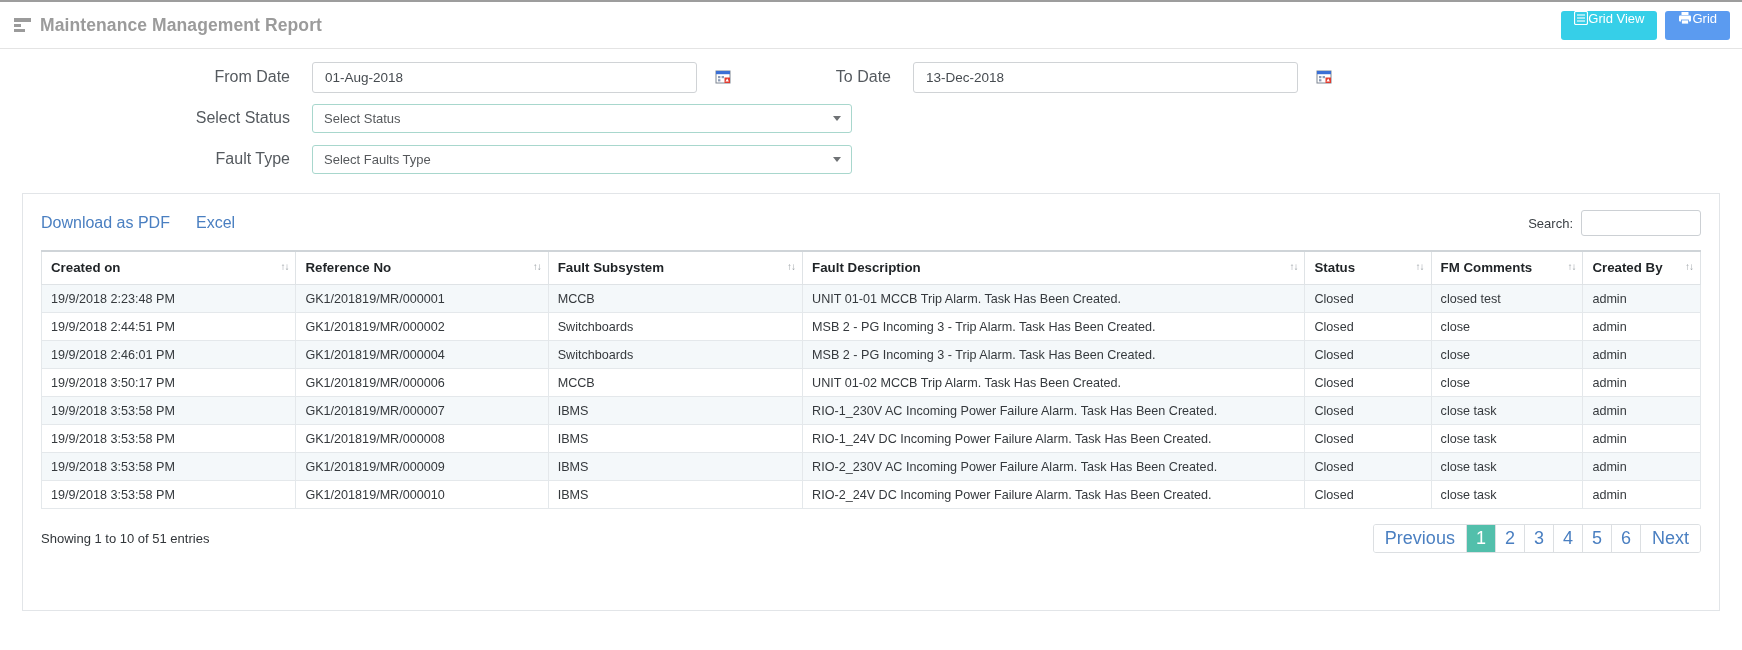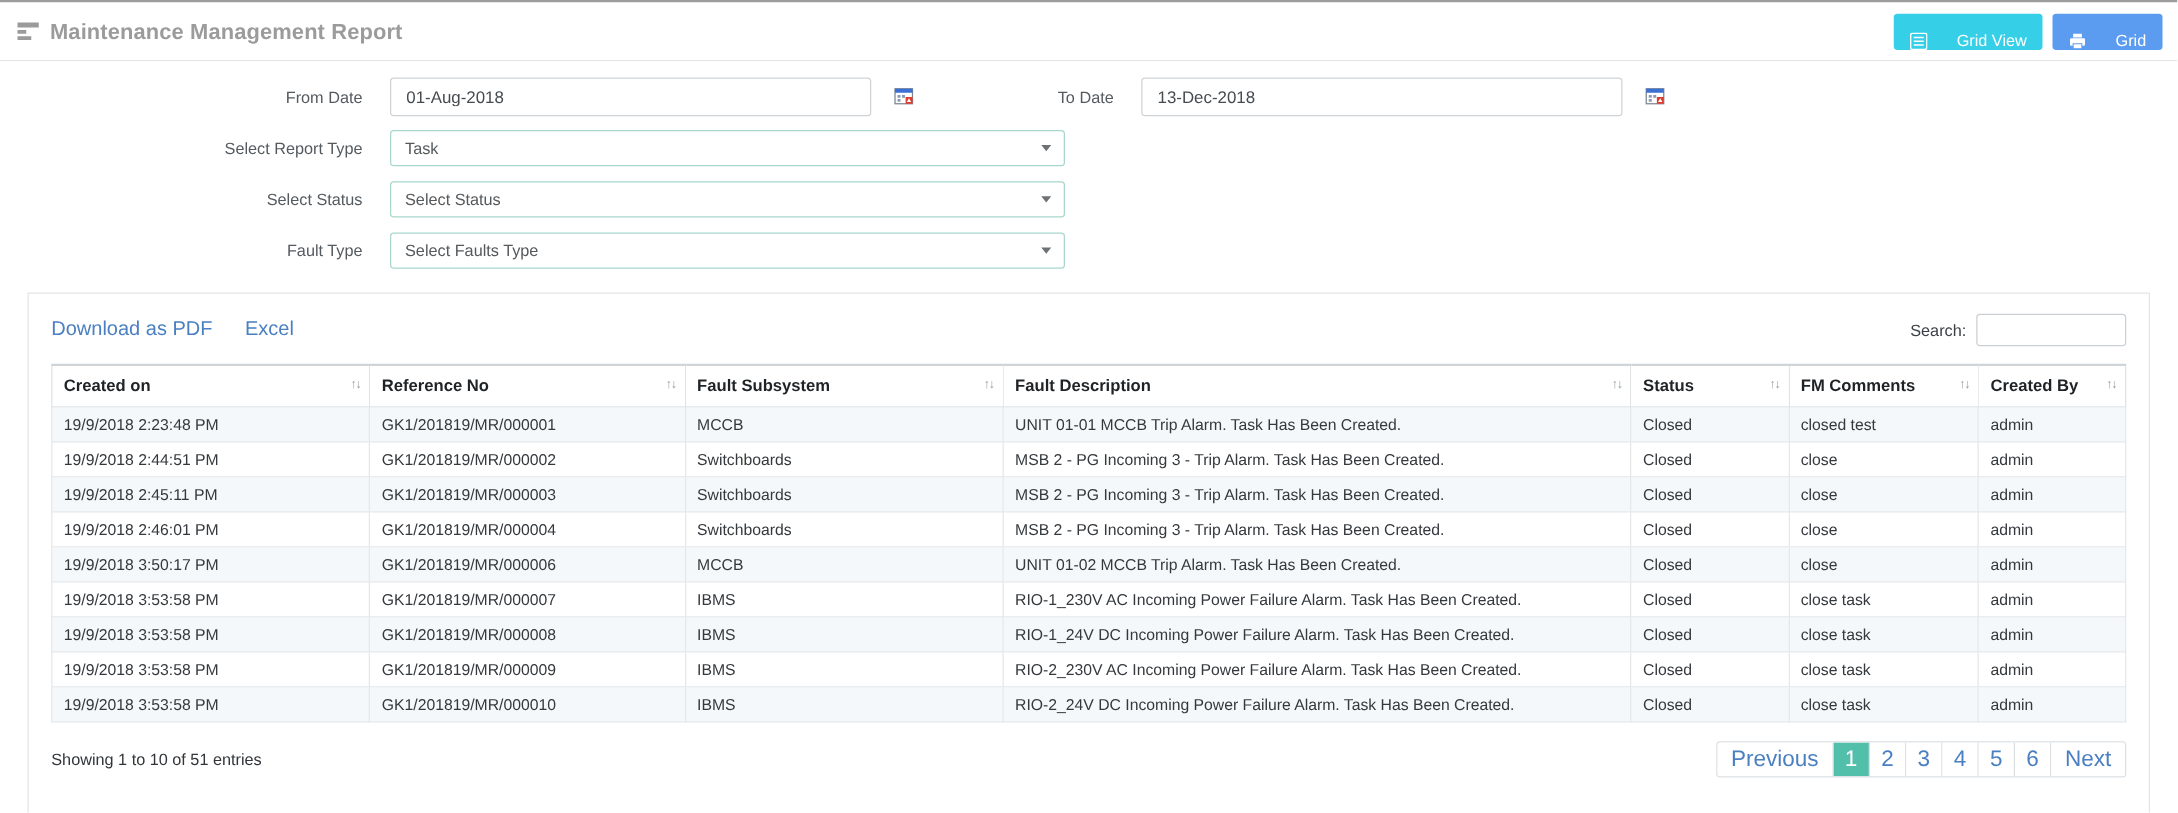--- a/index.html
+++ b/index.html
@@ -61,22 +61,22 @@
     align-items: center;
   }
   .btn {
     border: none;
     border-radius: 3px;
     color: #ffffff;
     font-size: 13px;
     height: 29px;
     padding: 0 13px;
     display: flex;
-    align-items: flex-end;
-    gap: 23px;
+    align-items: flex-start;
+    gap: 0;
     cursor: pointer;
     font-family: "Liberation Sans", sans-serif;
     white-space: nowrap;
   }
   .btn-grid { background: #36cfe8; }
   .btn-print { background: #5b9bf0; }
   .btn .ic { display: inline-flex; }
 
   
   .filters {
@@ -84,21 +84,21 @@
     background: #ffffff;
   }
   .form-row {
     display: flex;
     align-items: center;
     margin-bottom: 13px;
     height: 28px;
   }
   .form-row:last-child { margin-bottom: 0; }
   .fld-label {
-    font-size: 13px;
+    font-size: 16px;
     color: #555a5f;
     text-align: right;
     white-space: nowrap;
   }
   .lbl-from  { width: 290px; }
   .lbl-to    { width: 160px; }
   .txt-input {
     height: 31px;
     border: 1px solid #d0d3d6;
     border-radius: 3px;
@@ -342,29 +342,20 @@
           <rect x="1" y="2" width="14" height="3.2" fill="#3b6fd4"></rect>
           <rect x="3" y="7" width="2.4" height="2.2" fill="#8c9bb5"></rect>
           <rect x="6.6" y="7" width="2.4" height="2.2" fill="#8c9bb5"></rect>
           <rect x="3" y="10.2" width="2.4" height="2.2" fill="#8c9bb5"></rect>
           <path d="M9.5 8.5 L15 8.5 L15 14 L9.5 14 Z" fill="#e23b2e"></path>
           <path d="M10.4 12.6 L12.2 9.6 L13.9 12.6 Z" fill="#ffffff"></path>
         </svg>
       </span>
     </div>
 
-    <div class="form-row">
-      <span class="fld-label lbl-from">Select Report Type</span>
-      <div class="sel-wrap">
-        <div class="sel">
-          <span>Task</span>
-        </div>
-        <span class="caret"></span>
-      </div>
-    </div>
 
     <div class="form-row">
       <span class="fld-label lbl-from">Select Status</span>
       <div class="sel-wrap">
         <div class="sel">
           <span>Select Status</span>
         </div>
         <span class="caret"></span>
       </div>
     </div>
@@ -432,29 +423,20 @@
               <td class="c-ref">GK1/201819/MR/000001</td>
               <td class="c-sub">MCCB</td>
               <td class="c-desc">UNIT 01-01 MCCB Trip Alarm. Task Has Been Created.</td>
               <td class="c-status">Closed</td>
               <td class="c-fm">closed test</td>
               <td class="c-by">admin</td>
             </tr>
             <tr>
               <td class="c-created">19/9/2018 2:44:51 PM</td>
               <td class="c-ref">GK1/201819/MR/000002</td>
-              <td class="c-sub">Switchboards</td>
-              <td class="c-desc">MSB 2 - PG Incoming 3 - Trip Alarm. Task Has Been Created.</td>
-              <td class="c-status">Closed</td>
-              <td class="c-fm">close</td>
-              <td class="c-by">admin</td>
-            </tr>
-            <tr>
-              <td class="c-created">19/9/2018 2:45:11 PM</td>
-              <td class="c-ref">GK1/201819/MR/000003</td>
               <td class="c-sub">Switchboards</td>
               <td class="c-desc">MSB 2 - PG Incoming 3 - Trip Alarm. Task Has Been Created.</td>
               <td class="c-status">Closed</td>
               <td class="c-fm">close</td>
               <td class="c-by">admin</td>
             </tr>
             <tr>
               <td class="c-created">19/9/2018 2:46:01 PM</td>
               <td class="c-ref">GK1/201819/MR/000004</td>
               <td class="c-sub">Switchboards</td>

